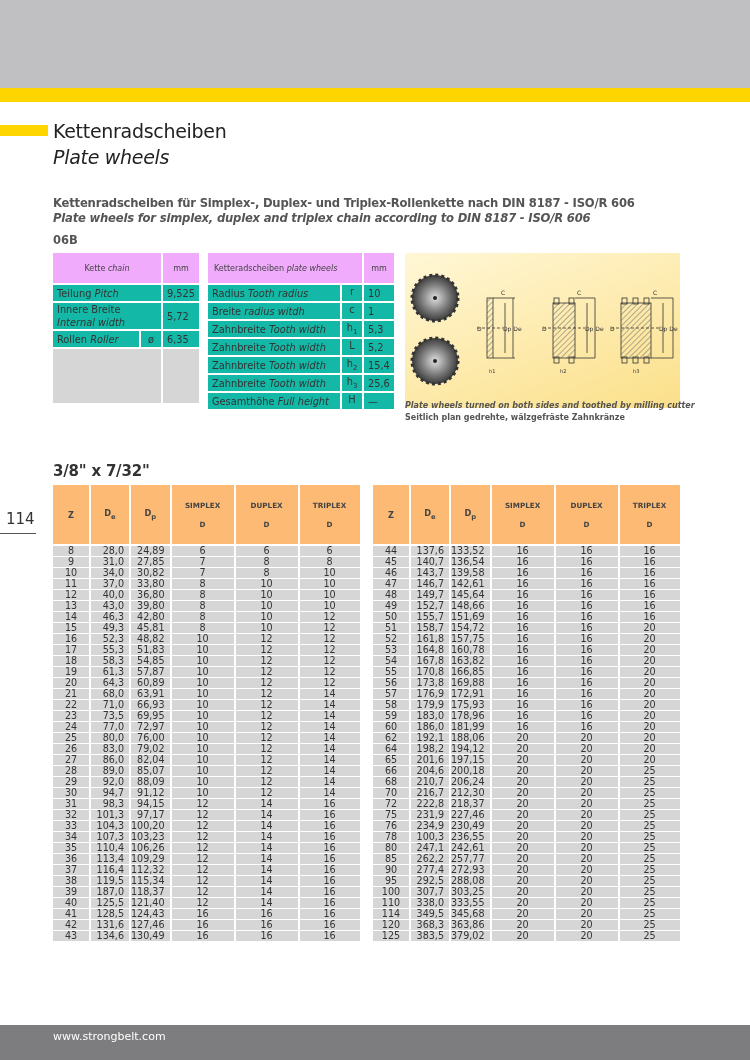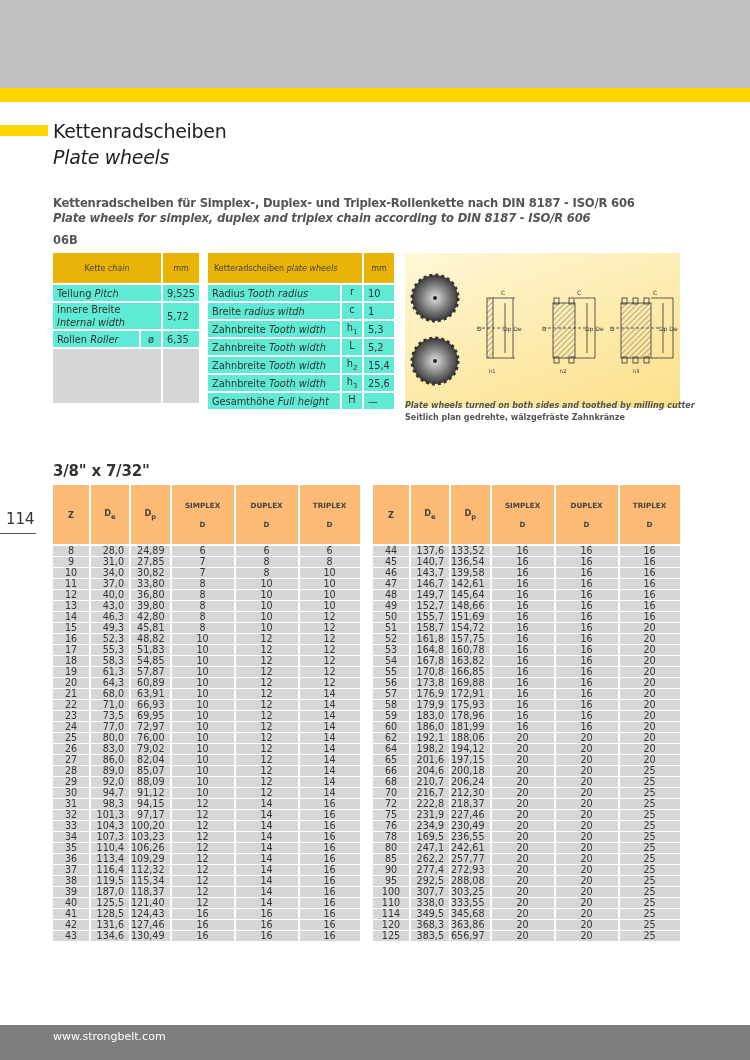--- a/index.html
+++ b/index.html
@@ -8,22 +8,22 @@
   .top-yellow { position: absolute; left: 0; top: 88px; width: 750px; height: 14px; background: #ffd500; }
   .title-mark { position: absolute; left: 0; top: 125px; width: 48px; height: 11px; background: #ffd500; }
   .title-de { position: absolute; left: 53px; top: 120px; font-size: 19px; color: #222; letter-spacing: -0.3px; }
   .title-en { position: absolute; left: 53px; top: 146px; font-size: 19px; color: #222; font-style: italic; letter-spacing: -0.3px; }
   .sub-de { position: absolute; left: 53px; top: 196px; font-size: 11.6px; color: #555; font-weight: bold; letter-spacing: -0.2px; }
   .sub-en { position: absolute; left: 53px; top: 211px; font-size: 11.6px; color: #555; font-weight: bold; font-style: italic; letter-spacing: -0.2px; }
   .code { position: absolute; left: 53px; top: 233px; font-size: 11.5px; color: #555; font-weight: bold; }
 
   table { border-collapse: separate; border-spacing: 0; }
   .spec { position: absolute; top: 253px; font-size: 9.8px; color: #333; }
-  .spec td { background: #5eead4; border-bottom: 2px solid #fff; border-right: 2px solid #fff; padding: 0 4px; height: 18px; vertical-align: middle; }
-  .spec th { background: #eab308; height: 32px; font-weight: normal; font-size: 8px; color: #444; border-right: 2px solid #fff; border-bottom: 2px solid #fff; }
+  .spec td { background: #14b8a6; border-bottom: 2px solid #fff; border-right: 2px solid #fff; padding: 0 4px; height: 18px; vertical-align: middle; }
+  .spec th { background: #f0abfc; height: 32px; font-weight: normal; font-size: 8px; color: #444; border-right: 2px solid #fff; border-bottom: 2px solid #fff; }
   .spec-chain { left: 53px; width: 148px; }
   .spec-wheel { left: 208px; width: 188px; }
   .spec td.sym { text-align: center; width: 22px; padding: 0; }
   .spec td.fill { background: #d6d6d6; }
 
   .diagram-area { position: absolute; left: 405px; top: 253px; width: 275px; height: 155px; background: linear-gradient(160deg, #fff7d6 0%, #fde9a8 60%, #fbe08a 100%); }
   .cap-de { position: absolute; left: 405px; top: 413px; font-size: 8px; color: #555; font-weight: bold; }
   .cap-en { position: absolute; left: 405px; top: 401px; font-size: 8px; color: #555; font-weight: bold; font-style: italic; }
 
   .size-left { position: absolute; left: 53px; top: 462px; font-size: 15px; color: #333; font-weight: bold; letter-spacing: -0.2px; }
@@ -732,21 +732,21 @@
       <tr>
         <td>76</td>
         <td class="num">234,9</td>
         <td class="num">230,49</td>
         <td>20</td>
         <td>20</td>
         <td>25</td>
       </tr>
       <tr>
         <td>78</td>
-        <td class="num">169,5</td>
+        <td class="num">100,3</td>
         <td class="num">236,55</td>
         <td>20</td>
         <td>20</td>
         <td>25</td>
       </tr>
       <tr>
         <td>80</td>
         <td class="num">247,1</td>
         <td class="num">242,61</td>
         <td>20</td>
@@ -805,21 +805,21 @@
         <td>120</td>
         <td class="num">368,3</td>
         <td class="num">363,86</td>
         <td>20</td>
         <td>20</td>
         <td>25</td>
       </tr>
       <tr>
         <td>125</td>
         <td class="num">383,5</td>
-        <td class="num">656,97</td>
+        <td class="num">379,02</td>
         <td>20</td>
         <td>20</td>
         <td>25</td>
       </tr>
     </tbody>
 </table>
 
 <div class="footer"></div>
 <div class="footer-url">www.strongbelt.com</div>
 

